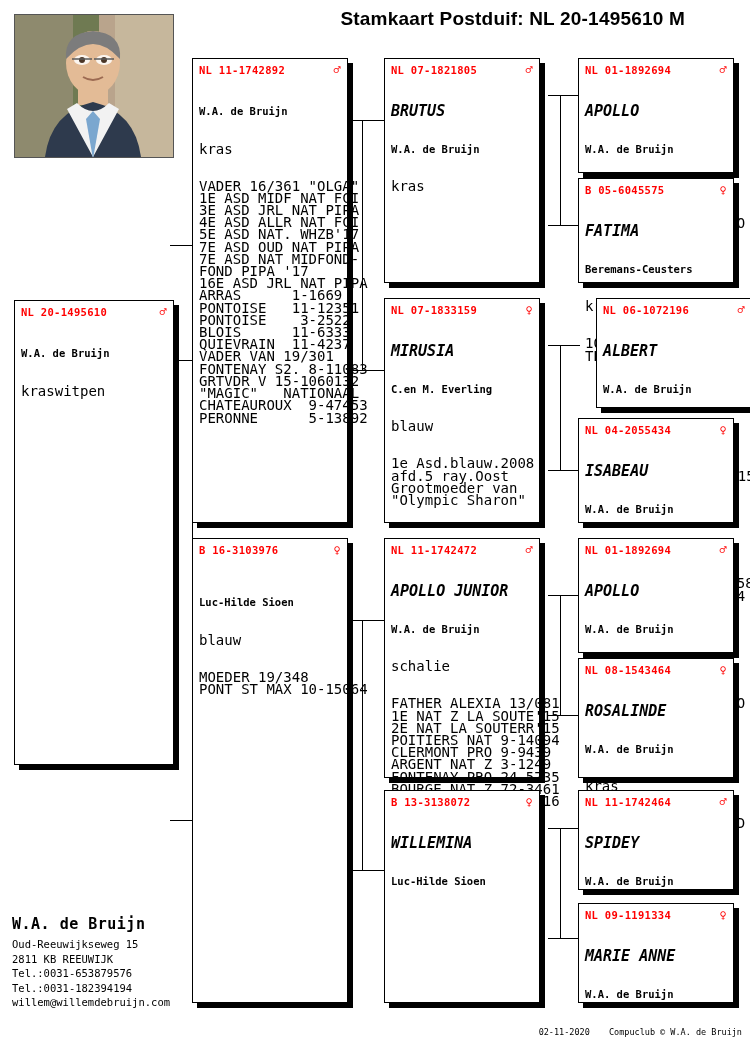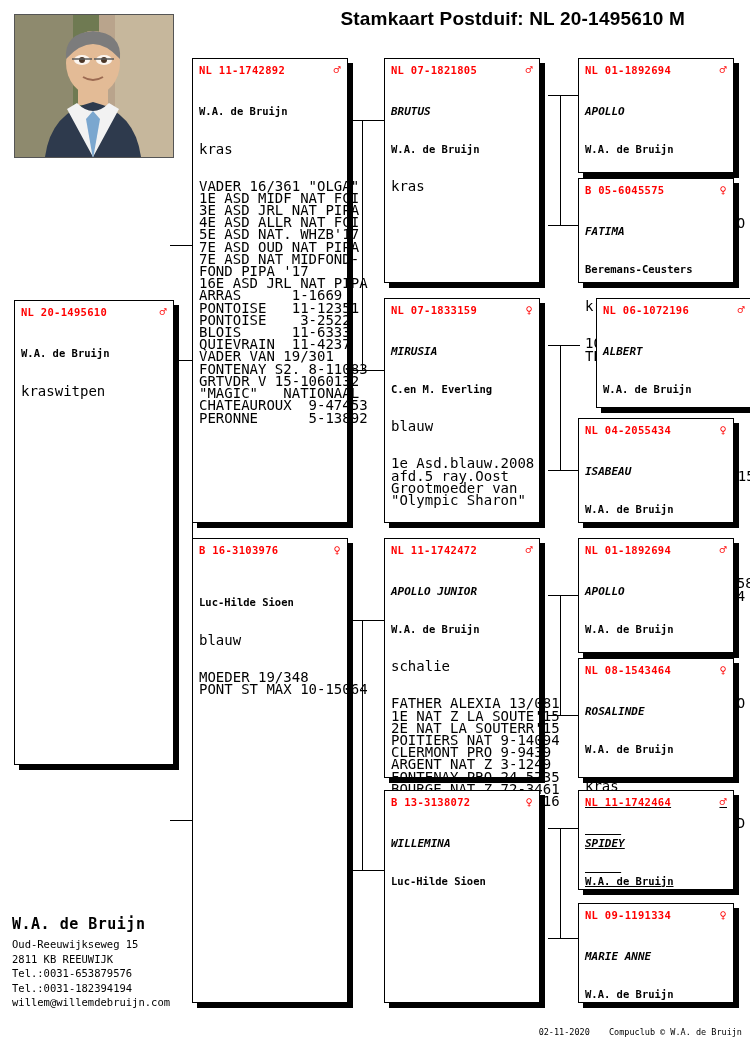--- a/index.html
+++ b/index.html
@@ -72,21 +72,21 @@
   .pbox .body {
     padding: 3px 6px 4px 6px;
     font-size: 10px;
     line-height: 12.4px;
     color: #000;
     white-space: pre-wrap;
   }
   .pbox .name {
     font-weight: bold;
     font-style: italic;
-    font-size: 11px;
+    font-size: 15px;
     line-height: 13px;
   }
   .pbox .owner {
     font-weight: bold;
     font-size: 10.5px;
     line-height: 13px;
   }
   .pbox .lines {
     font-size: 14px;
     line-height: 12.2px;
@@ -379,21 +379,21 @@
     </div>
     <div class="body">
       <div class="name">ROSALINDE</div>
       <div class="owner">W.A. de Bruijn</div>
       <div class="lines">kras</div>
       <div class="lines">ASDUIF MIDF. EN OUD
 SS. G/IJ EN ASDUIF</div>
     </div>
   </div>
 
-  <div class="pbox" style="left:578px; top:790px; width:156px; height:100px;text-decoration:underline;">
+  <div class="pbox" style="left:578px; top:790px; width:156px; height:100px;">
     <div class="hdr">
       <span class="ring">NL  11-1742464</span>
       <span class="sex">♂</span>
     </div>
     <div class="body">
       <div class="name">SPIDEY</div>
       <div class="owner">W.A. de Bruijn</div>
       <div class="lines">blauw</div>
     </div>
   </div>

